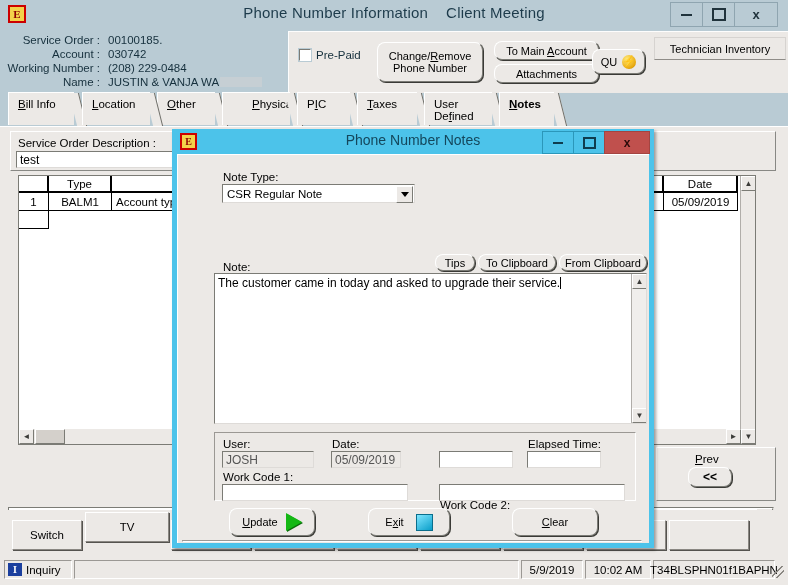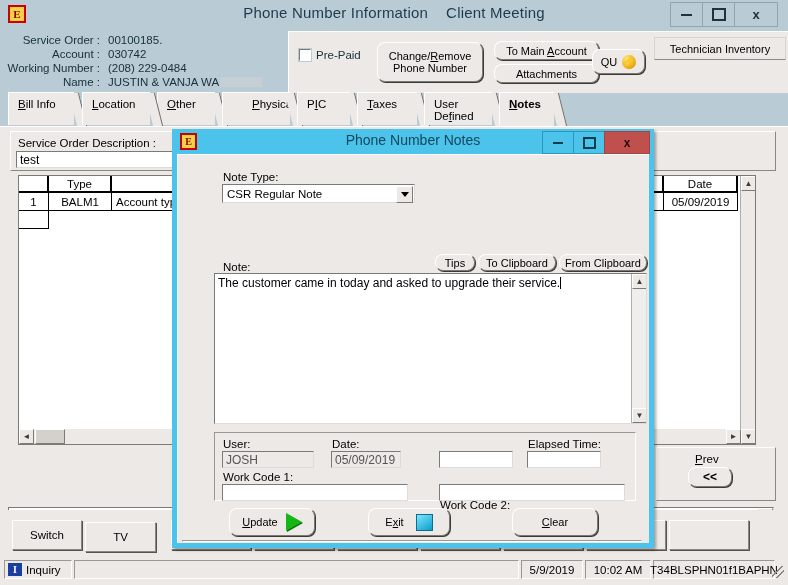--- a/index.html
+++ b/index.html
@@ -454,21 +454,21 @@
     <div class="tfield" style="left:8px;top:380px;width:766px;height:19px;"></div>
     <div class="combo-arrow" style="left:756px;top:381px;">
         <span class="tri-down"></span>
       </div>
   </div>
 
   <div class="bottom-bar">
     <div class="bbtn" style="left:12px;top:10px;width:70px;height:30px;">
       <span>Switch</span>
     </div>
-    <div class="bbtn" style="left:85px;top:12px;width:71px;height:30px;">
+    <div class="bbtn" style="left:85px;top:2px;width:84px;height:30px;">
       <span>TV</span>
     </div>
     <div class="bbtn" style="left:171px;top:10px;width:80px;height:30px;"></div>
     <div class="bbtn" style="left:254px;top:10px;width:80px;height:30px;"></div>
     <div class="bbtn" style="left:337px;top:10px;width:80px;height:30px;"></div>
     <div class="bbtn" style="left:420px;top:10px;width:80px;height:30px;"></div>
     <div class="bbtn" style="left:503px;top:10px;width:80px;height:30px;"></div>
     <div class="bbtn" style="left:586px;top:10px;width:80px;height:30px;"></div>
     <div class="bbtn" style="left:669px;top:10px;width:80px;height:30px;"></div>
   </div>

